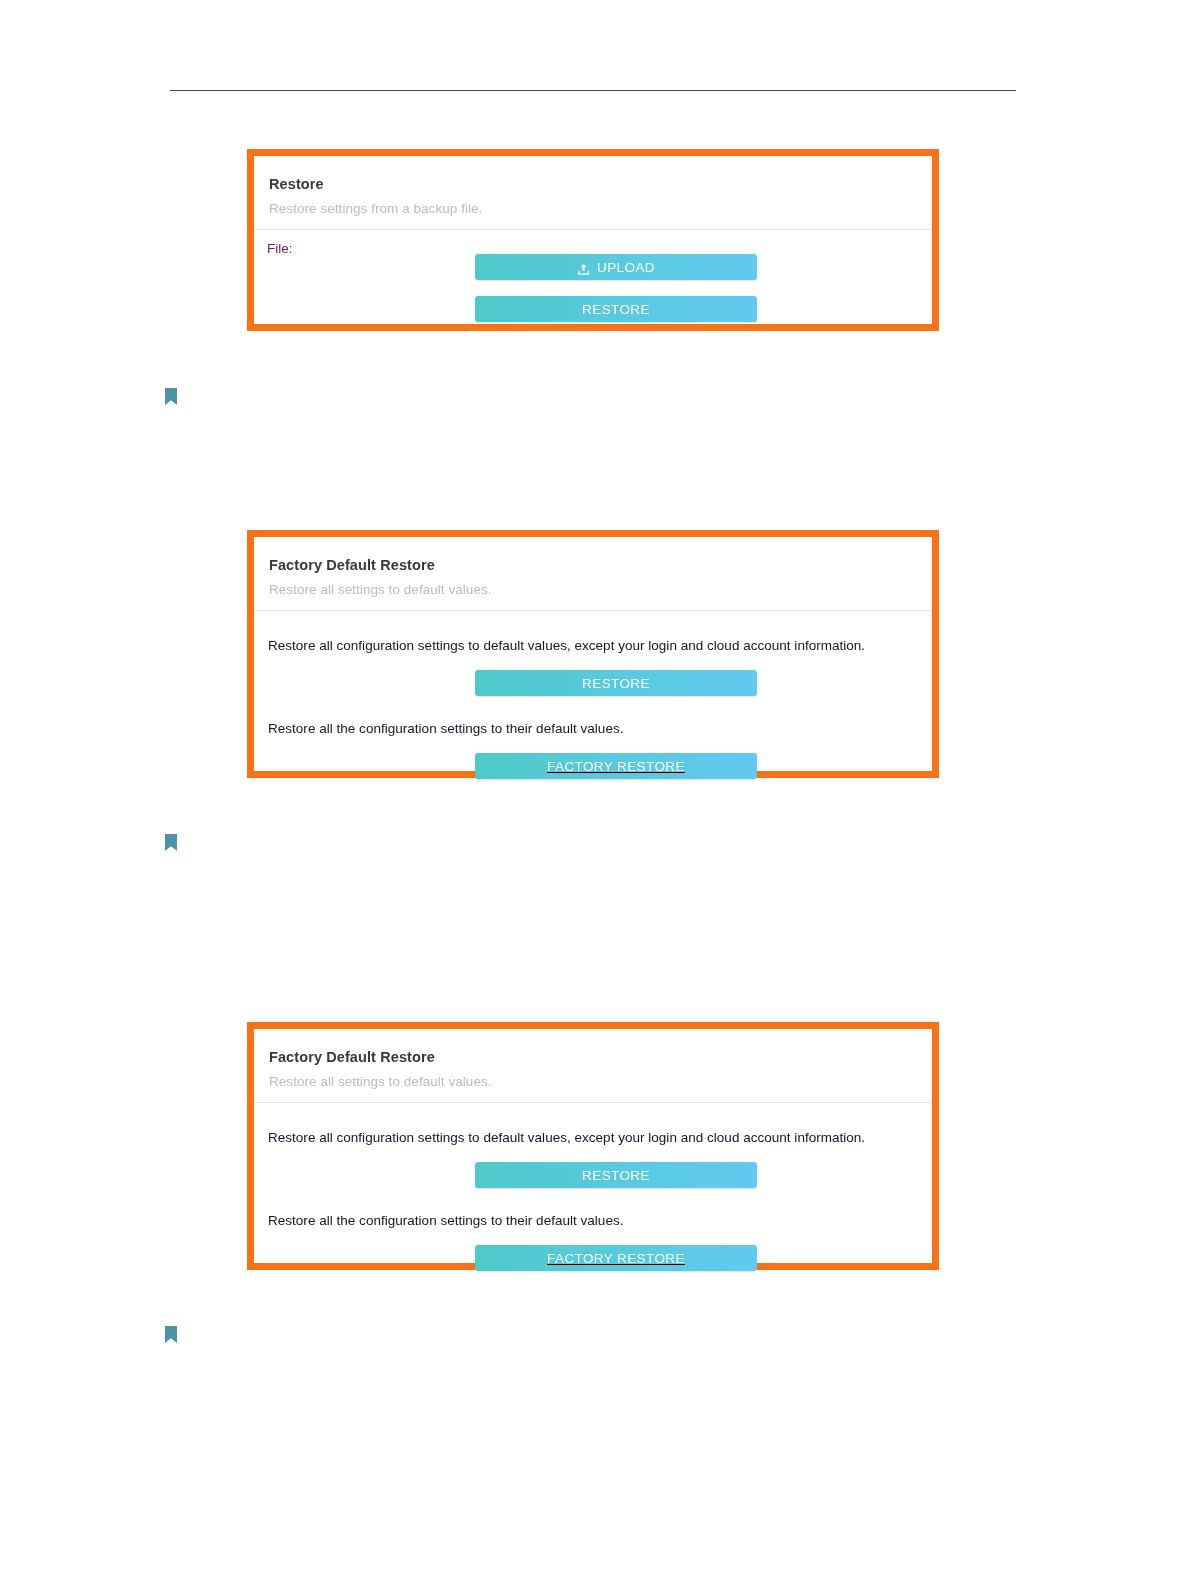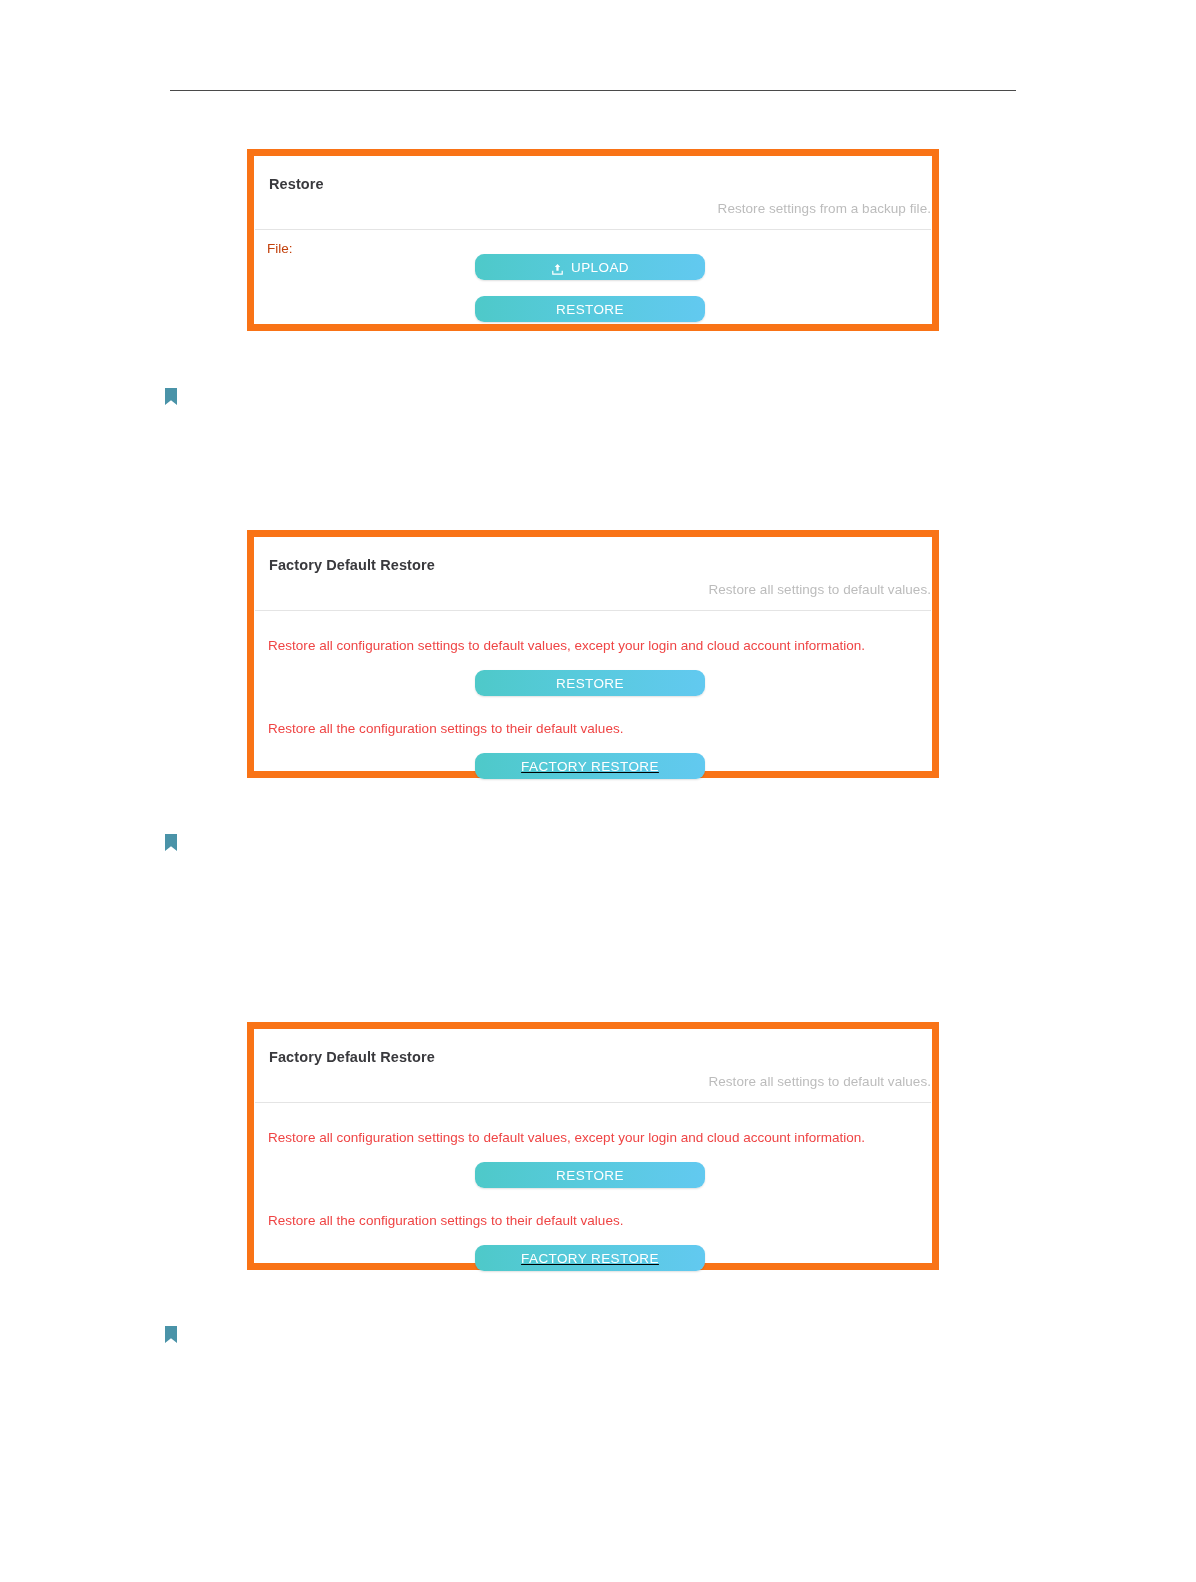--- a/index.html
+++ b/index.html
@@ -57,52 +57,51 @@
     color: #39393d;
     letter-spacing: .1px;
     line-height: 20px;
   }
   .card-sub {
     font-size: 13.5px;
     color: #bcbcbc;
     line-height: 22px;
     margin-top: 4px;
     letter-spacing: .05px;
-    text-align: right;
   }
   .card-body {
     padding: 0;
   }
 
   
   .file-row {
     position: relative;
     height: 40px;
   }
   .file-label {
     position: absolute;
     left: 13px;
     top: 11px;
     font-size: 13.5px;
-    color: #c2410c;
+    color: #701a75;
   }
 
   
   .btn {
     display: block;
     box-sizing: border-box;
-    width: 230px;
+    width: 282px;
     height: 26px;
     line-height: 26px;
     text-align: center;
     color: #ffffff;
     font-size: 13.5px;
     letter-spacing: .4px;
     border: 0;
-    border-radius: 9px;
+    border-radius: 3px;
     background: linear-gradient(to right, #4ec9c9 0%, #57cadc 45%, #62c9f0 100%);
     box-shadow: 0 1px 2px rgba(0,0,0,.13);
     cursor: pointer;
     white-space: nowrap;
     font-family: "Liberation Sans", sans-serif;
   }
   .btn-upload-pos { position: absolute; left: 221px; top: 98px; }
   .btn-restore-pos { position: absolute; left: 221px; top: 140px; }
 
   .upload-inner {
@@ -117,21 +116,21 @@
     width: 13px;
     height: 13px;
     position: relative;
     top: 1px;
   }
   .upload-icon svg { display: block; }
 
   
   .fdr-line {
     font-size: 13.5px;
-    color: #ef4444;
+    color: #0f172a;
     line-height: 18px;
     padding-left: 14px;
     letter-spacing: .02px;
   }
   .fdr-btn-wrap {
     padding-left: 221px;
   }
   .fdr-s1 { padding-top: 26px; }
   .fdr-b1 { padding-top: 15px; }
   .fdr-s2 { padding-top: 24px; }

